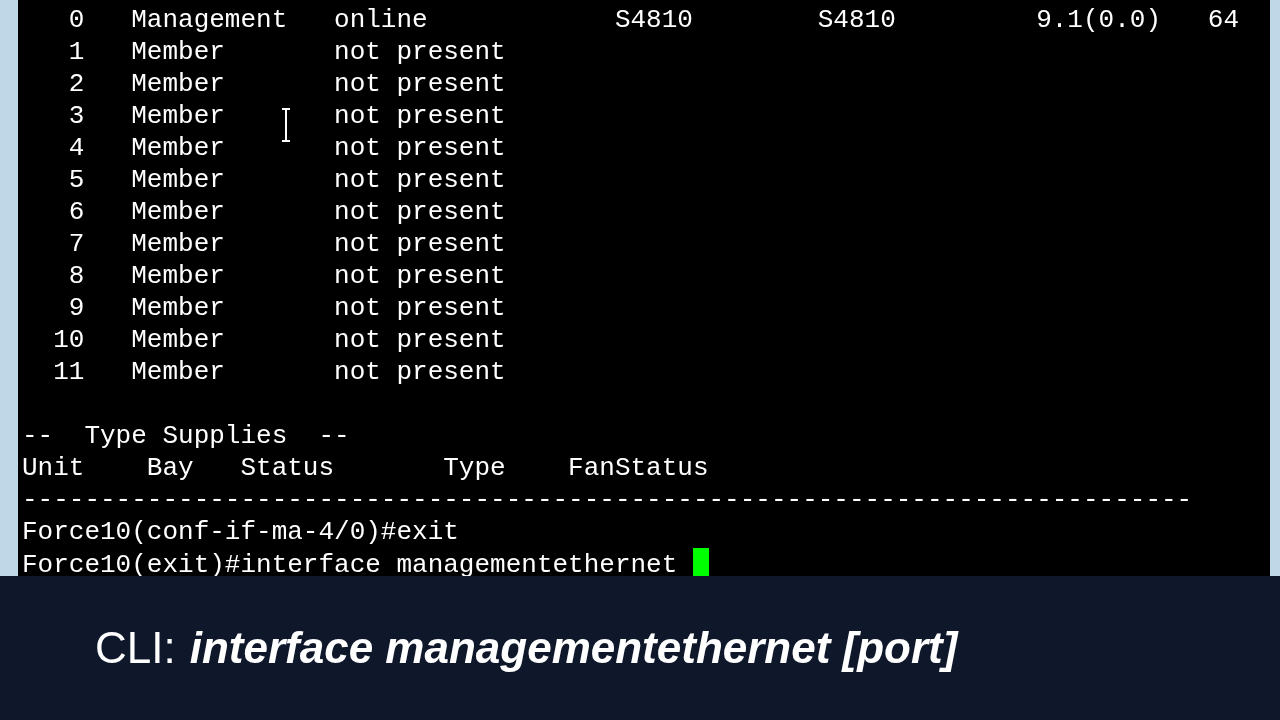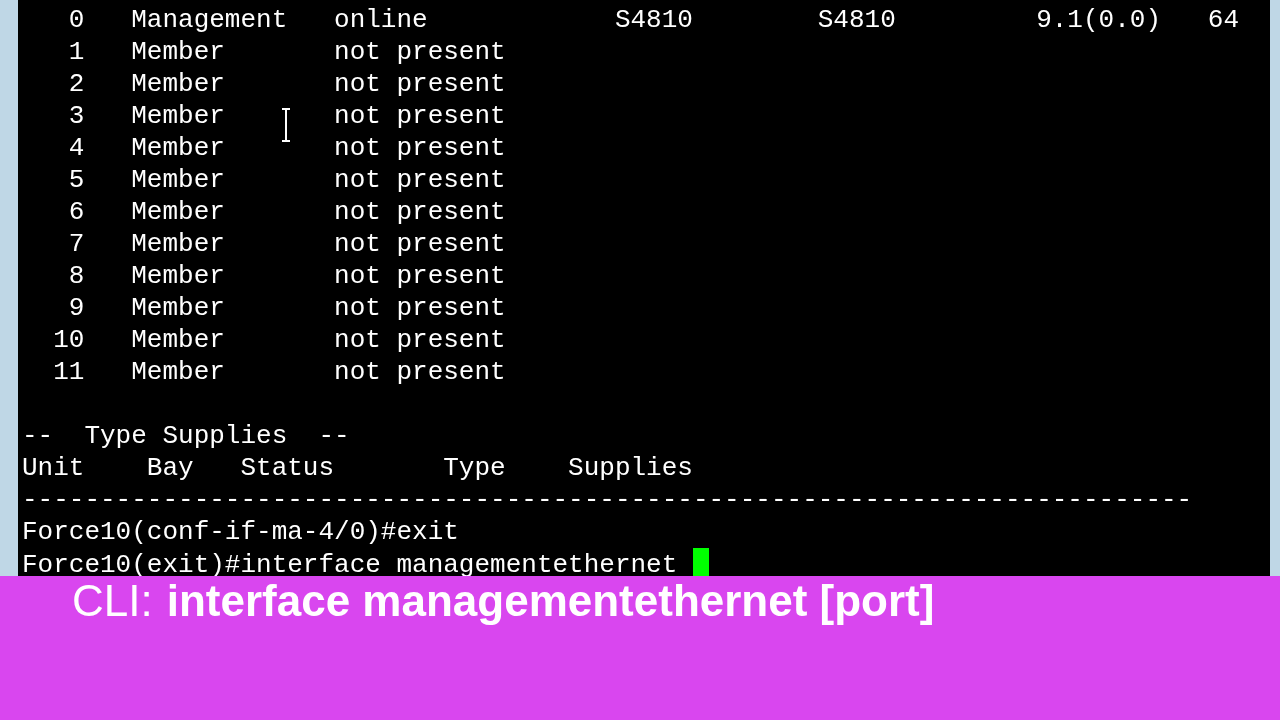--- a/index.html
+++ b/index.html
@@ -25,34 +25,36 @@
     overflow: hidden;
     padding: 4px;
     letter-spacing: 0px;
   }
   .caption-bar {
     position: absolute;
     left: 0;
     top: 576px;
     width: 1280px;
     height: 144px;
-    background: #d946ef;
+    background: #0f172a;
     display: flex;
-    padding-left: 72px;
+    align-items: center;
+    padding-left: 95px;
     box-sizing: border-box;
     font-family: "Segoe UI", "Helvetica Neue", Arial, sans-serif;
     color: #fff;
     font-size: 44px;
   }
   .caption-prefix {
     font-weight: 200;
     margin-right: 14px;
   }
   .caption-main {
     font-weight: 700;
+    font-style: italic;
   }
   .cursor-block {
     display: inline-block;
     width: 16px;
     height: 28px;
     background: #00ff00;
     vertical-align: -4px;
   }
   .text-cursor {
     position: absolute;
@@ -90,21 +92,21 @@
    4   Member       not present                                             
    5   Member       not present                                             
    6   Member       not present                                             
    7   Member       not present                                             
    8   Member       not present                                             
    9   Member       not present                                             
   10   Member       not present                                             
   11   Member       not present                                             </span>
 <span> </span>
 <span>--  Type Supplies  --</span>
-<span>Unit    Bay   Status       Type    Supplies</span>
+<span>Unit    Bay   Status       Type    FanStatus</span>
 <span>---------------------------------------------------------------------------</span>
 <span><span>Force10(conf-if-ma-4/0)#</span><span>exit</span></span>
 <span><span>Force10(exit)#</span><span>interface managementethernet </span><span class="cursor-block"></span></span></div>
 
 <div class="text-cursor">
   <div class="cap-top"></div>
   <div class="bar"></div>
   <div class="cap-bot"></div>
 </div>
 

